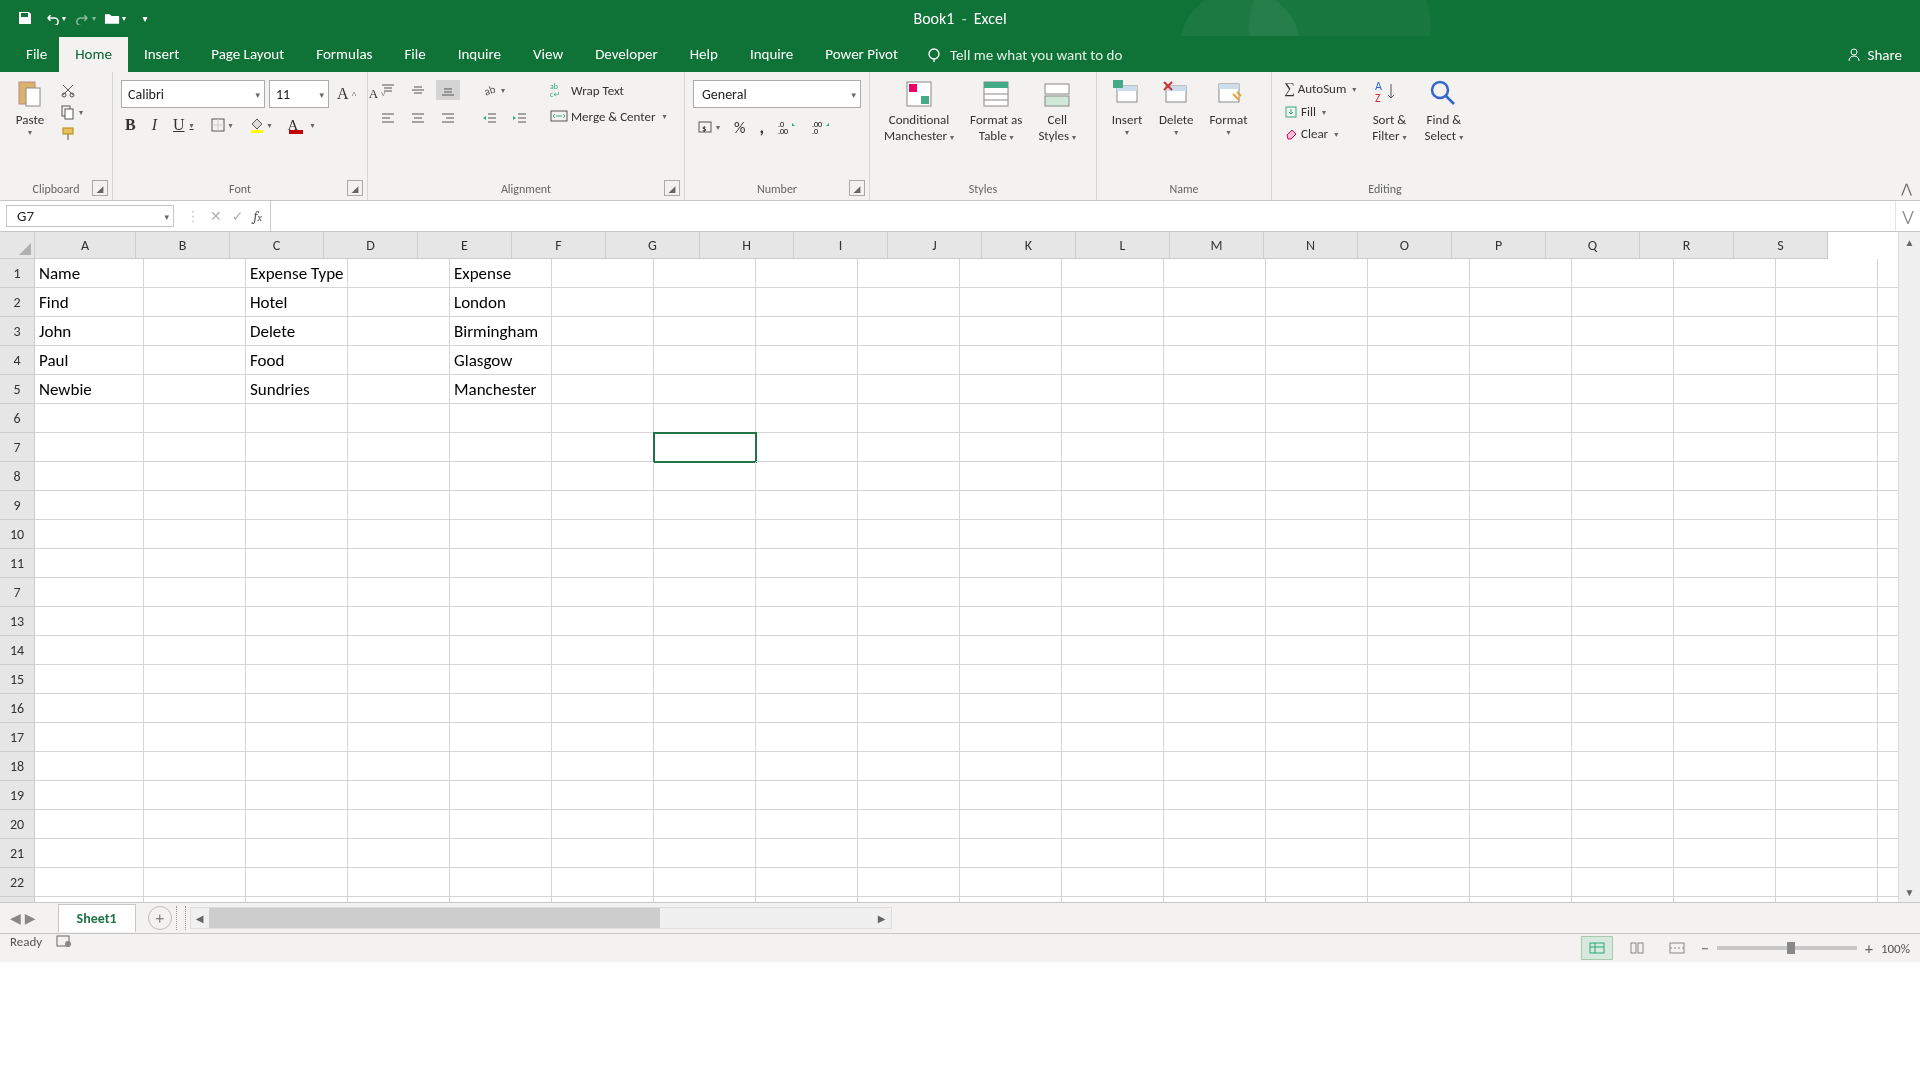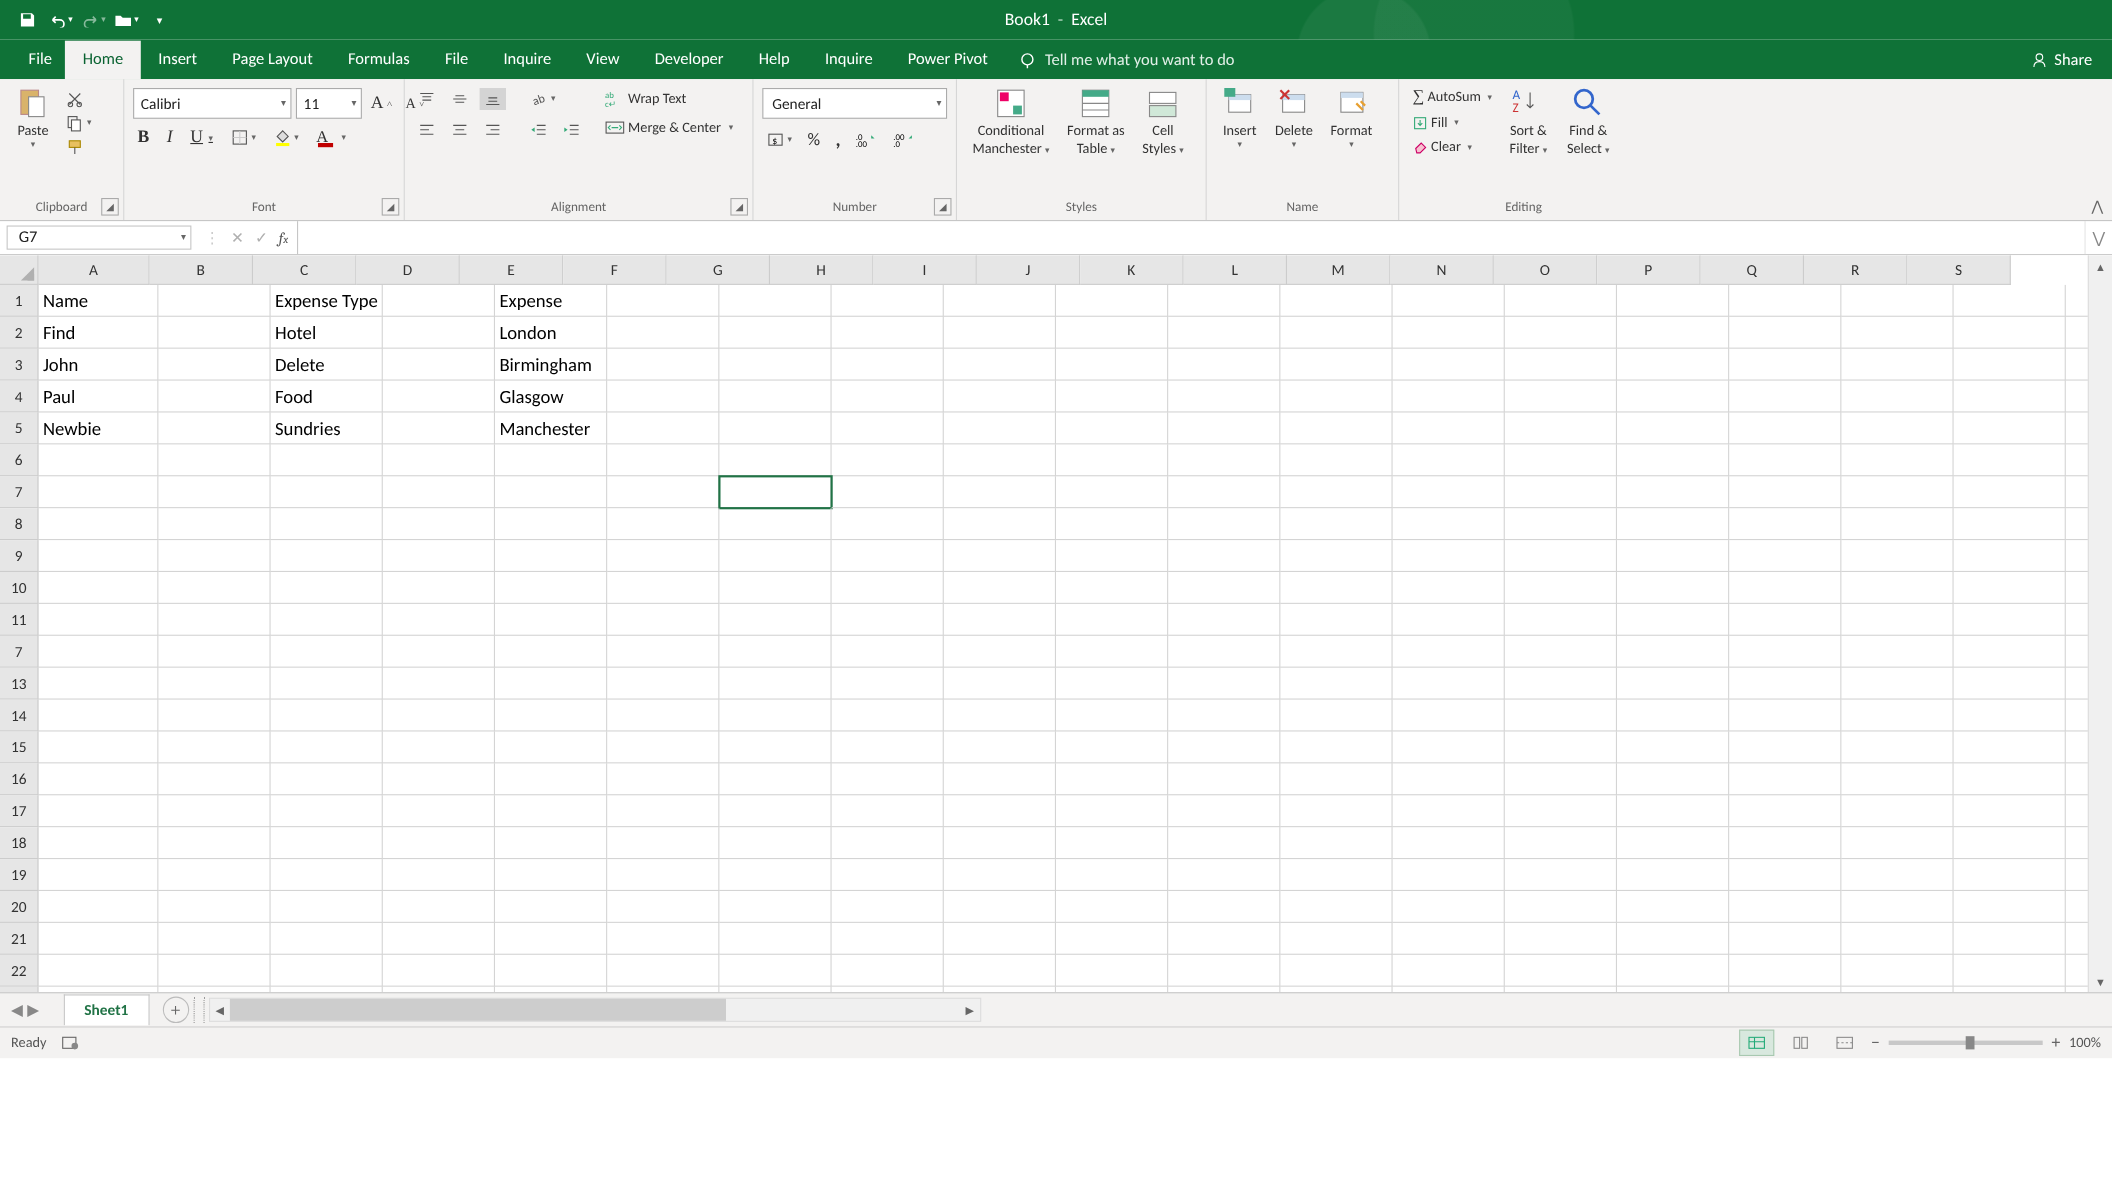--- a/index.html
+++ b/index.html
@@ -55,21 +55,21 @@
 .sheetbar{height:30px;background:#f3f2f1;border-top:1px solid #c6c6c6;display:flex;align-items:center;position:relative;}
 .sheet-nav{display:flex;gap:4px;padding:0 10px;color:#888;}
 .sheet-tab{padding:5px 18px;background:#fff;border:1px solid #c6c6c6;border-bottom:none;font-size:14px;color:#217346;font-weight:600;}
 .addsheet{width:22px;height:22px;border:1px solid #bbb;border-radius:50%;display:flex;align-items:center;justify-content:center;margin-left:12px;color:#666;font-size:15px;}
 .hscroll-area{flex:1;display:flex;align-items:center;margin-left:auto;gap:0;}
 .hsep{width:8px;height:24px;border-left:1px dotted #999;border-right:1px dotted #999;margin:0 4px;}
 .hscroll{flex:1;max-width:700px;height:20px;background:#f0f0f0;border:1px solid #ddd;margin-right:4px;display:flex;align-items:center;}
 .hscroll .arr{width:18px;text-align:center;color:#666;font-size:10px;}
 .hscroll .track{flex:1;height:100%;position:relative;}
 .hscroll .thumb{position:absolute;left:0;top:0;height:100%;width:68%;background:#cdcdcd;}
-.statusbar{height:28px;background:#f3f2f1;border-top:1px solid #c6c6c6;display:flex;align-items:center;font-size:13px;color:#555;padding:0 10px;}
+.statusbar{height:28px;background:#f3f2f1;border-top:1px solid #c6c6c6;display:flex;font-size:13px;color:#555;padding:0 10px;}
 .status-right{margin-left:auto;display:flex;align-items:center;gap:8px;}
 .viewbtn{width:30px;height:22px;border:1px solid transparent;display:flex;align-items:center;justify-content:center;color:#666;}
 .viewbtn.active{background:#d8e8de;border-color:#a8c8b0;}
 .zoom-slider{width:140px;height:4px;background:#c8c8c8;position:relative;}
 .zoom-slider .thumb{position:absolute;left:50%;top:-4px;width:8px;height:12px;background:#888;}
 svg{display:block;}
 </style>
 </head>
 <body>
 

